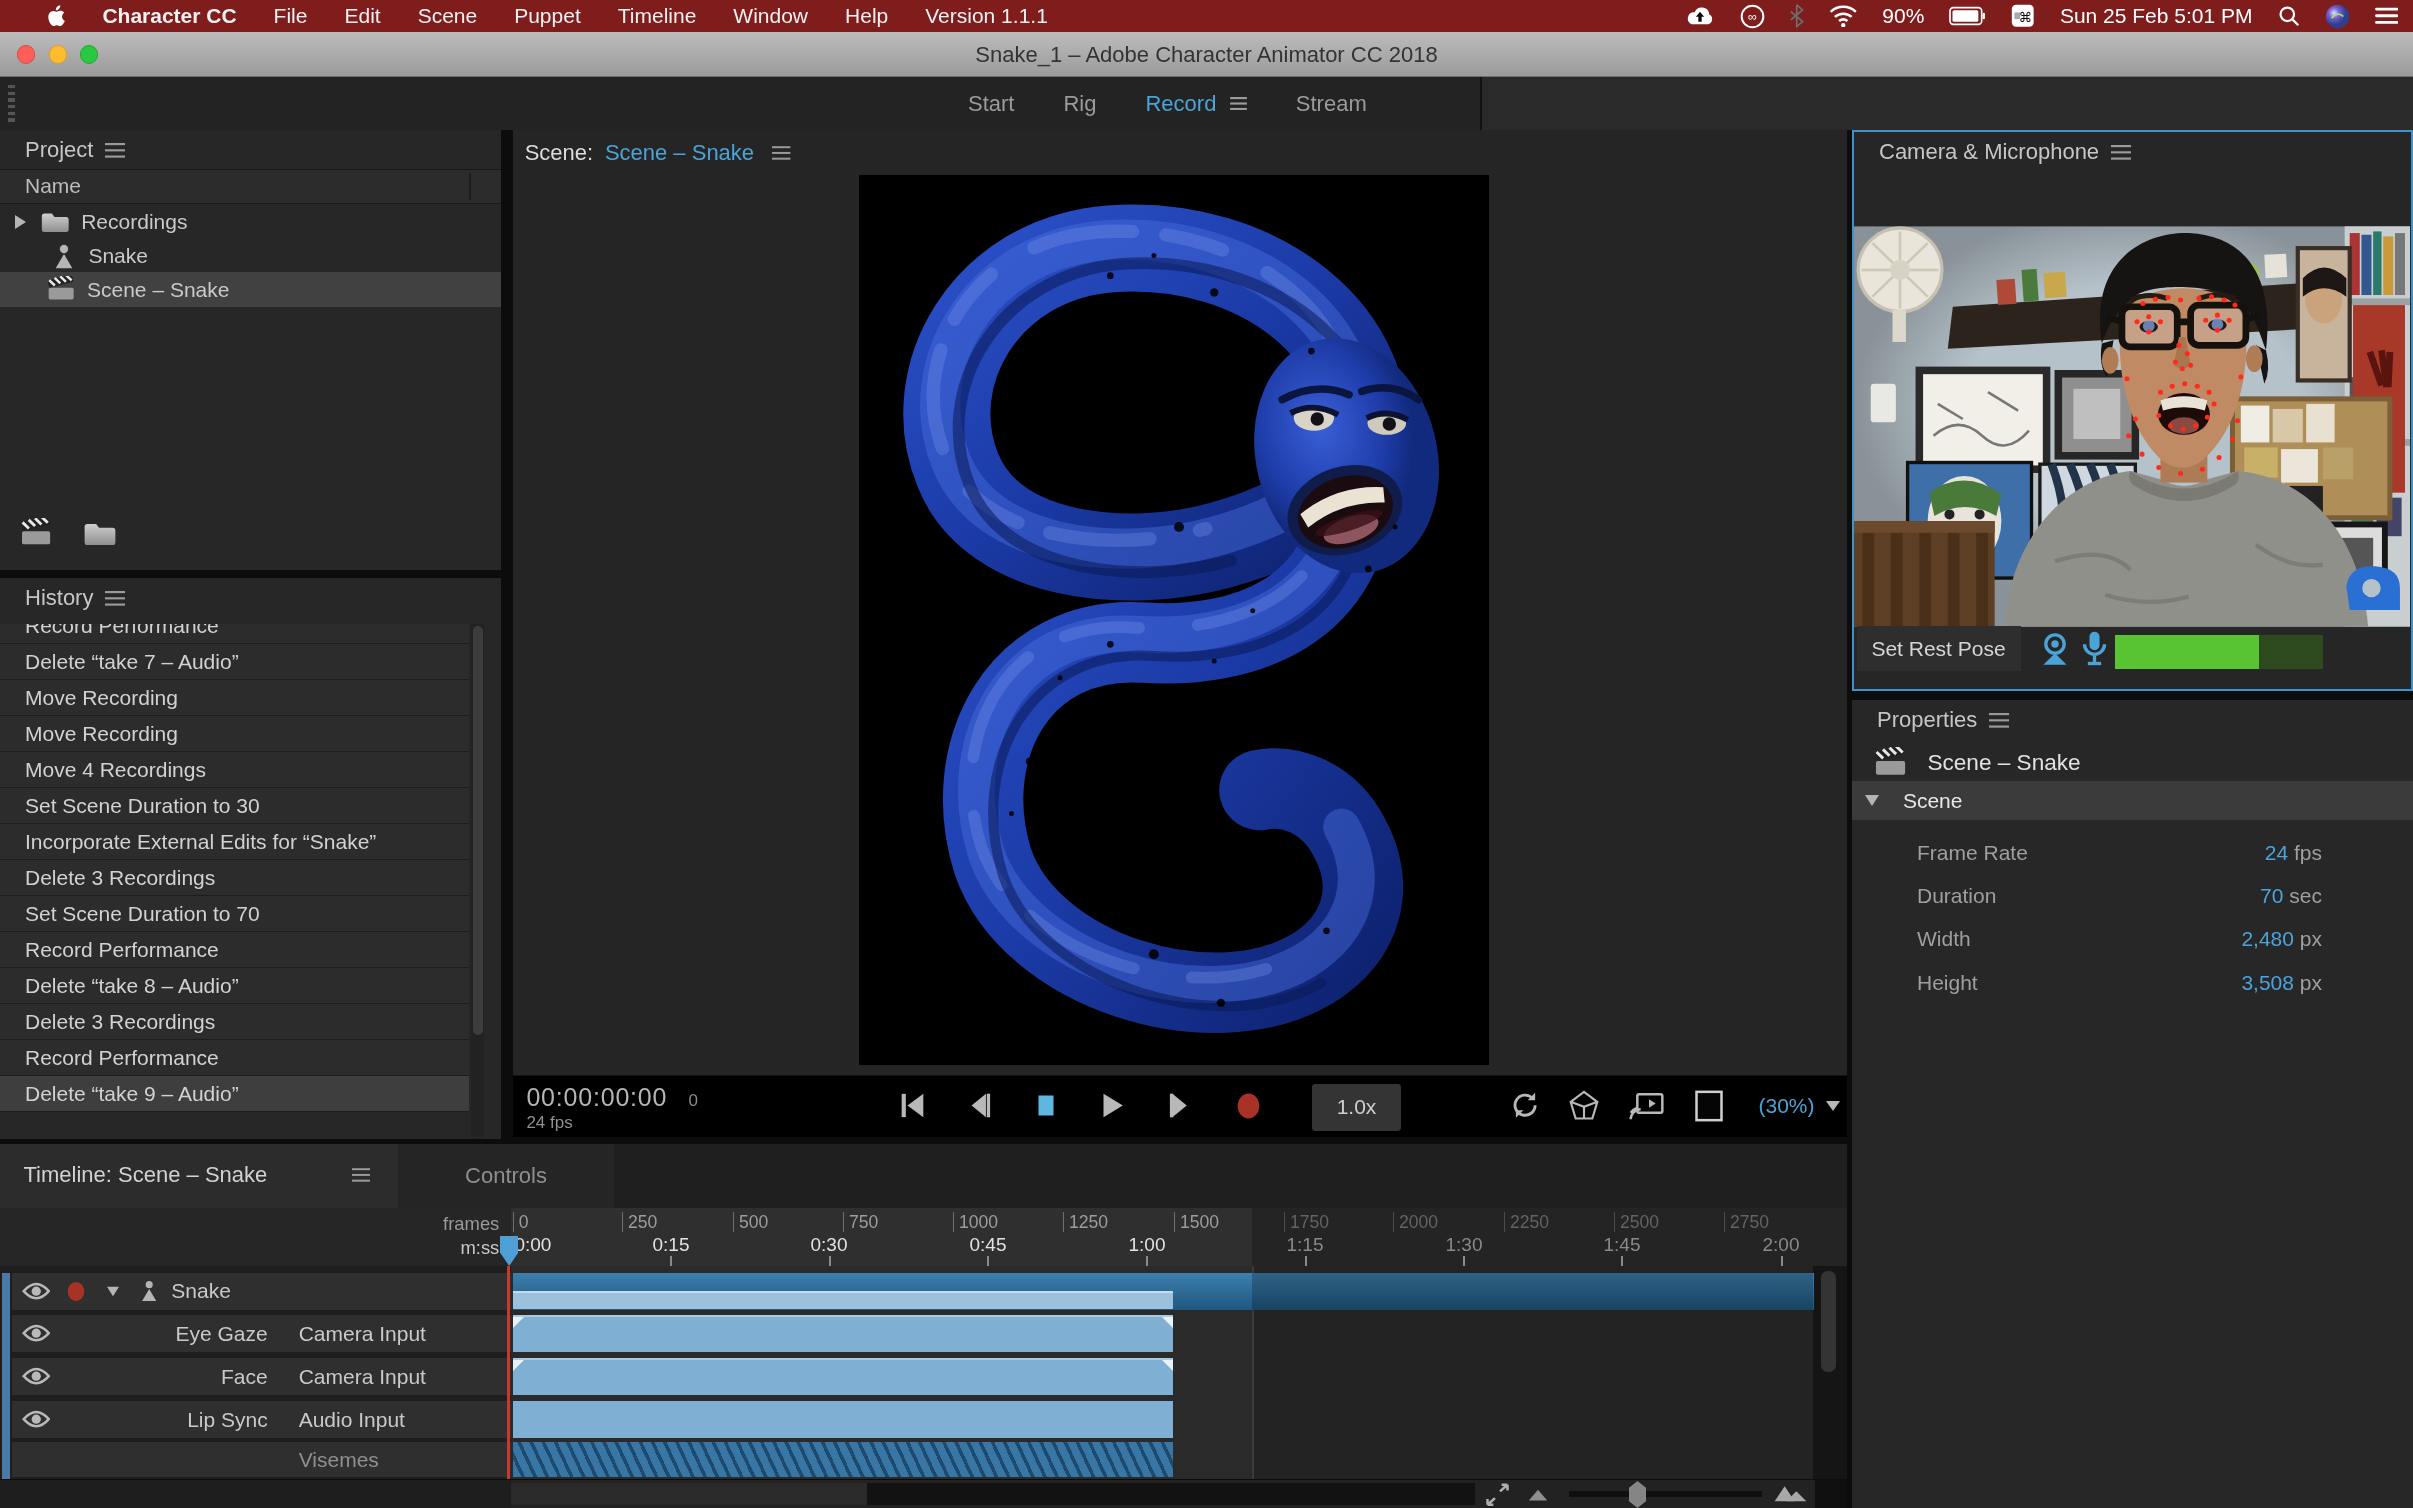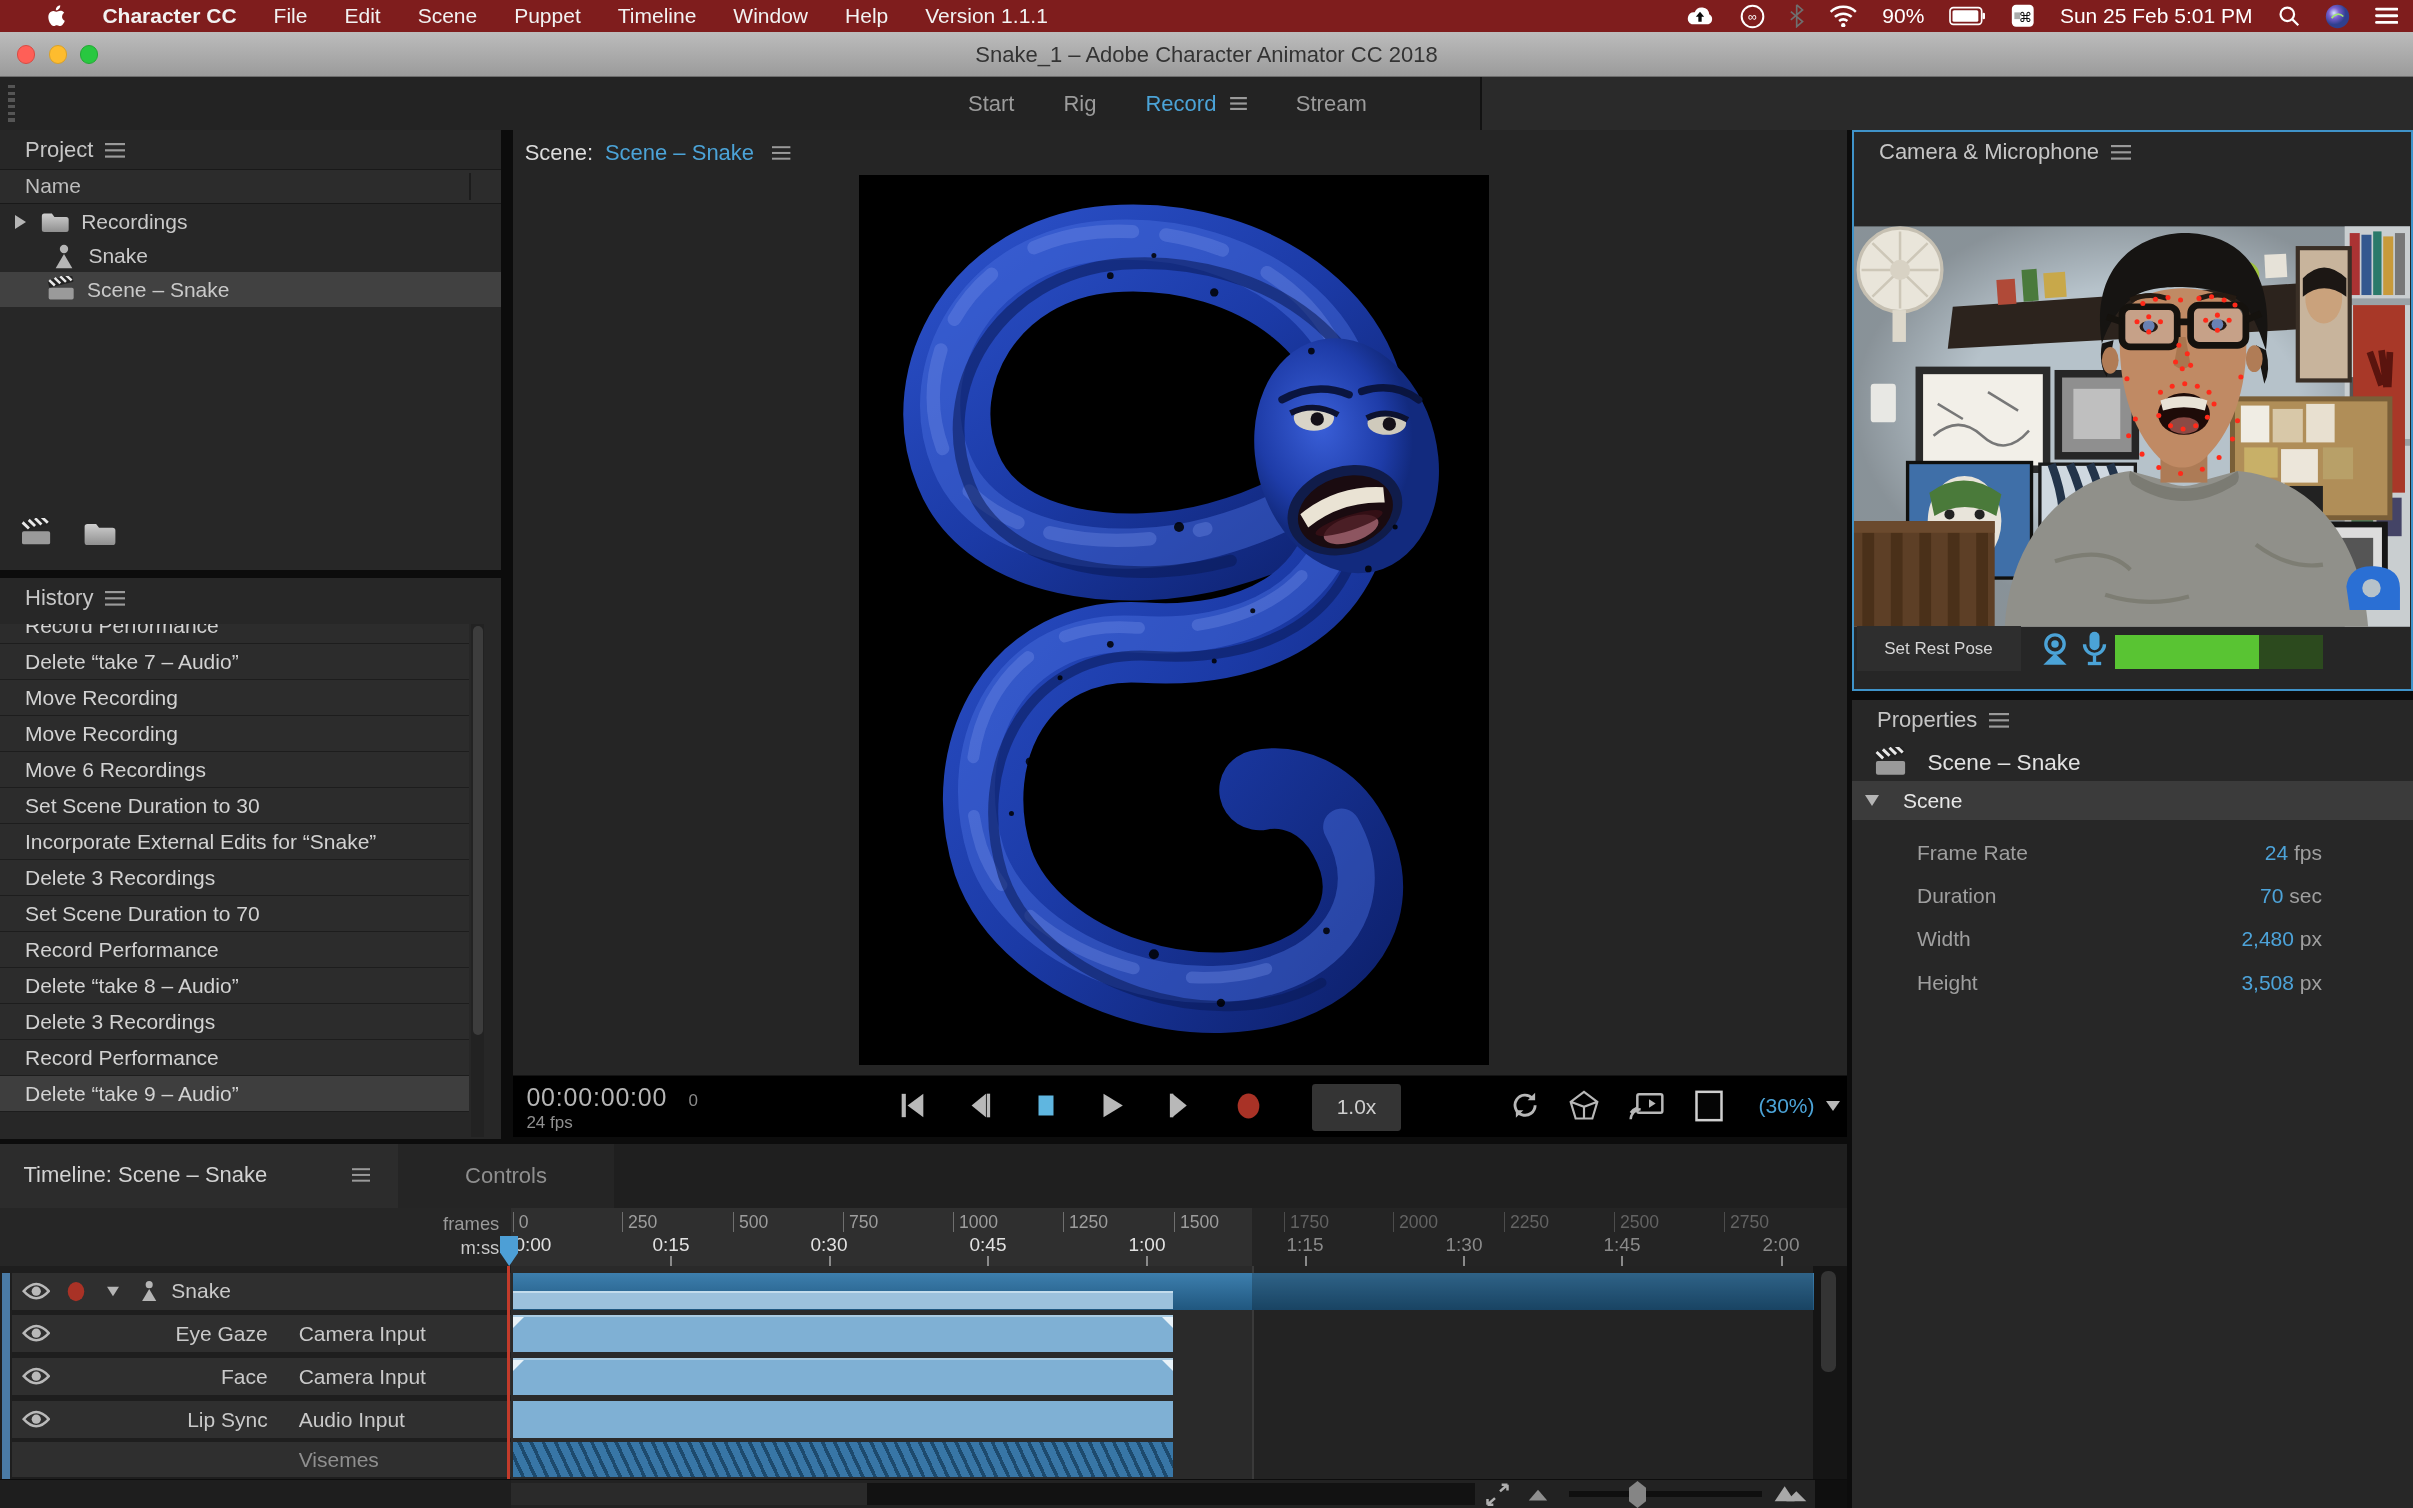--- a/index.html
+++ b/index.html
@@ -61,21 +61,21 @@
   .ttick { position:absolute; top:26px; transform:translateX(-50%); font-size:19px; color:#e2e2e2; }
   .ttick.dim { color:#8a8a8a; }
   .tmark { position:absolute; top:48px; width:1.7px; height:10px; background:#8a8a8a; }
   #tracks { position:absolute; left:0; top:122px; width:1847px; height:214px; background:#1e1e1e; }
   .trow-h { position:absolute; left:11.7px; width:499px; height:37px; background:#2f2f2f; display:flex; align-items:center; font-size:21px; color:#c9c9c9; }
   .bar { position:absolute; height:37px; }
   #tl-footer { position:absolute; left:0; top:335px; width:1847px; height:29px; background:#222; border-top:1.7px solid #0d0d0d; }
 
   
   #camera { left:1852px; top:130px; width:561px; height:561px; background:#262626; border:2.5px solid #3f93c9; }
-  #restpose { position:absolute; left:2.5px; top:494px; width:164px; height:45px; background:#2e2e2e; color:#d6d6d6; font-size:17px; display:flex; align-items:center; justify-content:center; }
+  #restpose { position:absolute; left:2.5px; top:494px; width:164px; height:45px; background:#2e2e2e; color:#d6d6d6; font-size:21px; display:flex; align-items:center; justify-content:center; }
   #properties { left:1852px; top:700px; width:561px; height:809px; }
   #prop-section { position:absolute; left:0; top:81px; width:561px; height:39px; background:#3b3b3b; display:flex; align-items:center; }
   .prow { position:absolute; left:0; width:561px; height:28.5px; font-size:21px;padding-left:44px; }
   .prow .lbl { position:absolute; left:65px; color:#9f9f9f; }
   .prow .valgrp { position:absolute; right:91px; text-align:right; }
   .pval { color:#4da3d9; } .punit { color:#9f9f9f; }
 
   .phead { position:absolute; top:7px; left:25px; display:flex; align-items:center; gap:12px; }
 </style>
 </head>
@@ -267,21 +267,21 @@
         <rect width="24" height="2.6"></rect>
         <rect y="7.5" width="24" height="2.6"></rect>
         <rect y="15" width="24" height="2.6"></rect>
       </svg>
   </div>
   <div id="hist-list">
     <div class="hrow" style="margin-top:-16px">Record Performance</div>
     <div class="hrow">Delete “take 7 – Audio”</div>
     <div class="hrow">Move Recording</div>
     <div class="hrow">Move Recording</div>
-    <div class="hrow">Move 6 Recordings</div>
+    <div class="hrow">Move 4 Recordings</div>
     <div class="hrow">Set Scene Duration to 30</div>
     <div class="hrow">Incorporate External Edits for “Snake”</div>
     <div class="hrow">Delete 3 Recordings</div>
     <div class="hrow">Set Scene Duration to 70</div>
     <div class="hrow">Record Performance</div>
     <div class="hrow">Delete “take 8 – Audio”</div>
     <div class="hrow">Delete 3 Recordings</div>
     <div class="hrow">Record Performance</div>
     <div class="hrow" style="background:#3e3e3e">Delete “take 9 – Audio”</div>
   </div>

